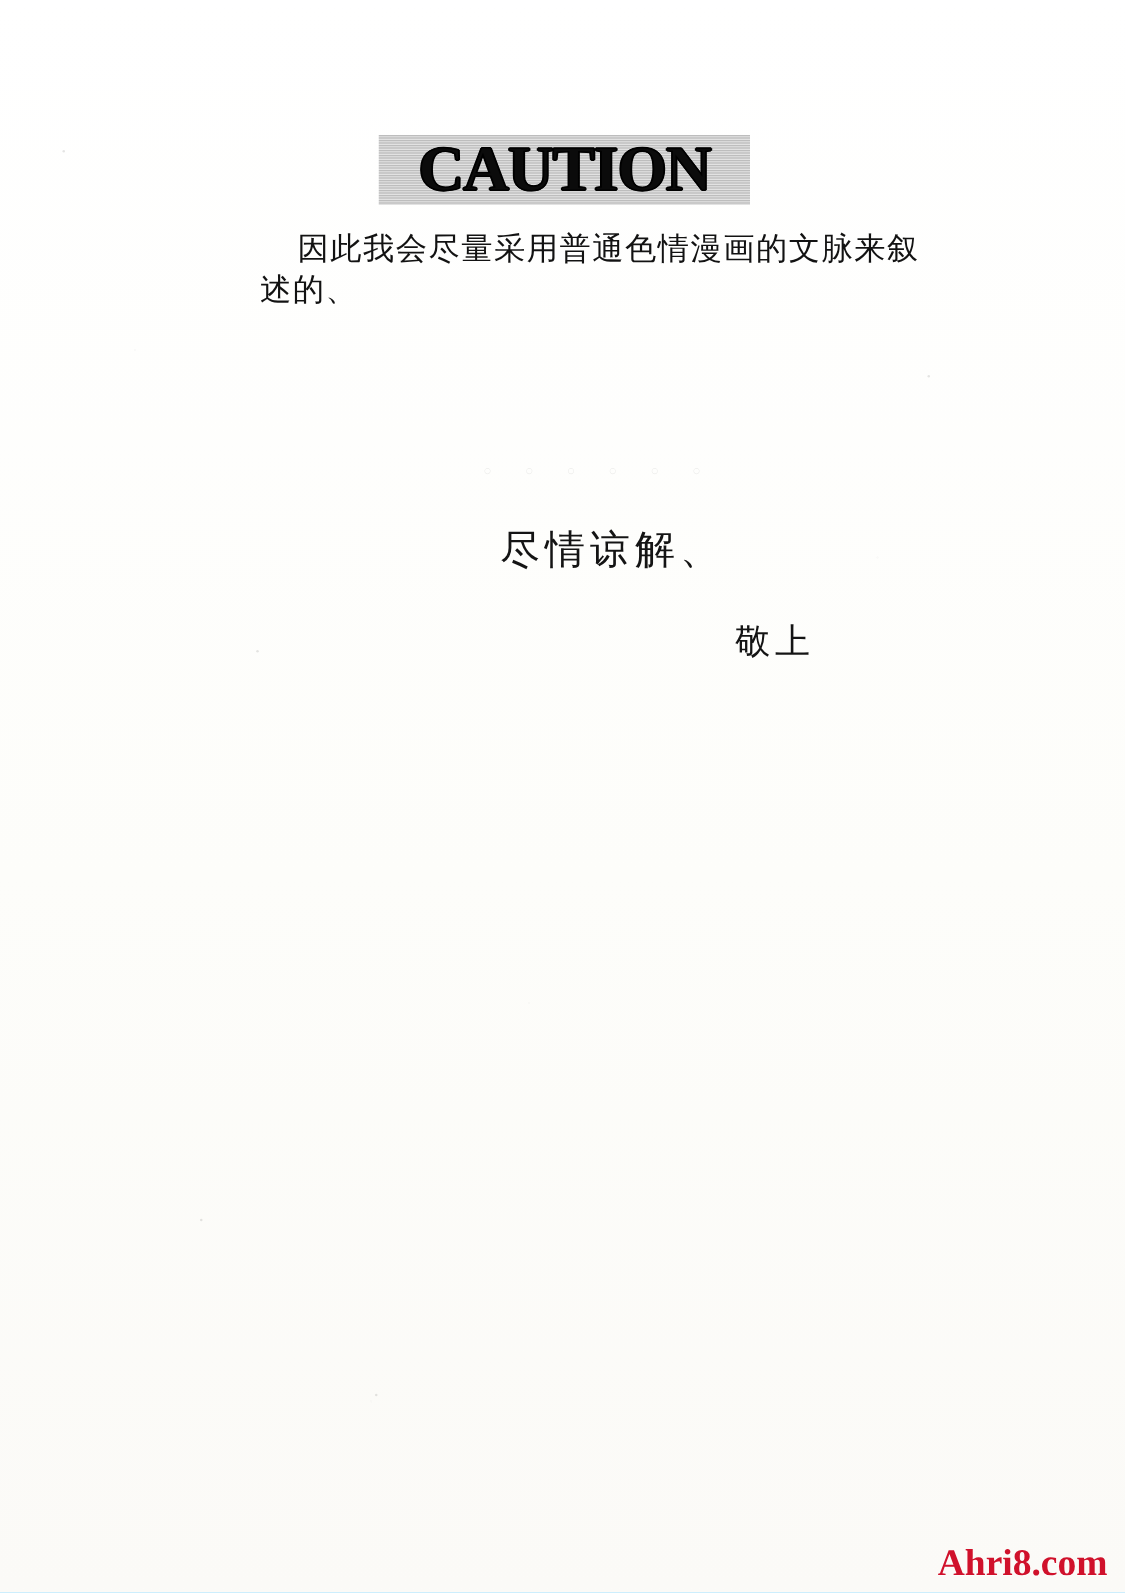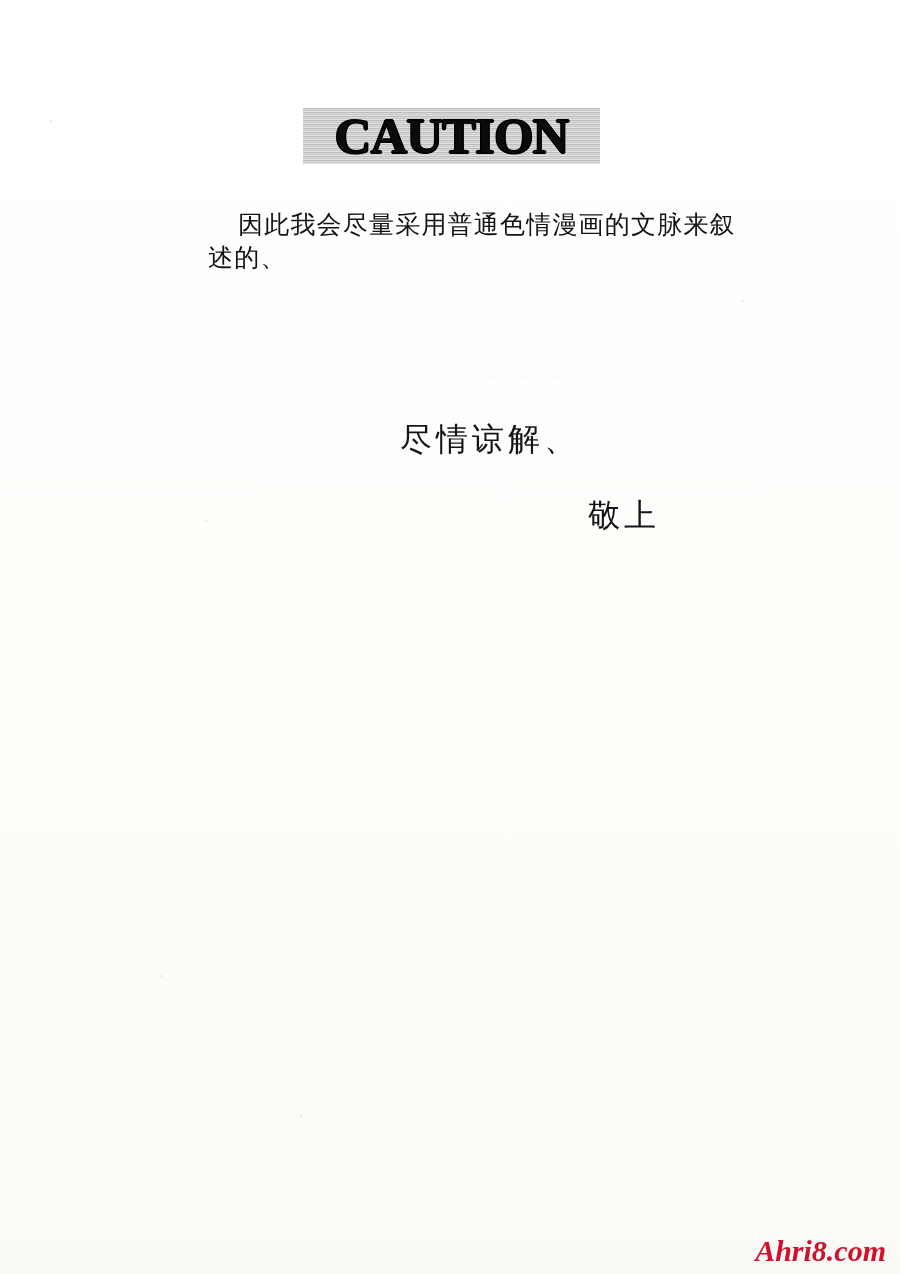--- a/index.html
+++ b/index.html
@@ -84,38 +84,38 @@
     line-height: 33px;
     color: #121212;
     letter-spacing: 1.2px;
   }
   .para {
     margin: 0 0 8px 0;
     text-indent: 30px;
     white-space: pre-wrap;
   }
   .para.p2 {
-    margin-top: 28px;
+    margin-top: 2px;
   }
 
   .closing {
     position: absolute;
     left: 400px;
     top: 418px;
     font-family: "DejaVu Sans", sans-serif;
     font-size: 32px;
     letter-spacing: 4px;
     color: #141414;
   }
   .signature {
     position: absolute;
     left: 588px;
     top: 494px;
     font-family: Liberation Sans, sans-serif;
-    font-size: 32px;
+    font-size: 28px;
     letter-spacing: 4px;
     color: #141414;
   }
 
   
   .ghost {
     position: absolute;
     left: 385px;
     top: 368px;
     font-family: "DejaVu Sans", sans-serif;
@@ -129,21 +129,20 @@
   .watermark {
     position: absolute;
     right: 14px;
     bottom: 6px;
     font-family: "Liberation Serif", serif;
     font-size: 30px;
     font-weight: bold;
     color: #d0112b;
     letter-spacing: 0px;
     text-shadow: 0 1px 0 rgba(255,255,255,0.7);
-    font-style: italic;
   }
 
   
   .speck {
     position: absolute;
     background: rgba(0,0,0,0.10);
     border-radius: 50%;
   }
 </style>
 </head>

